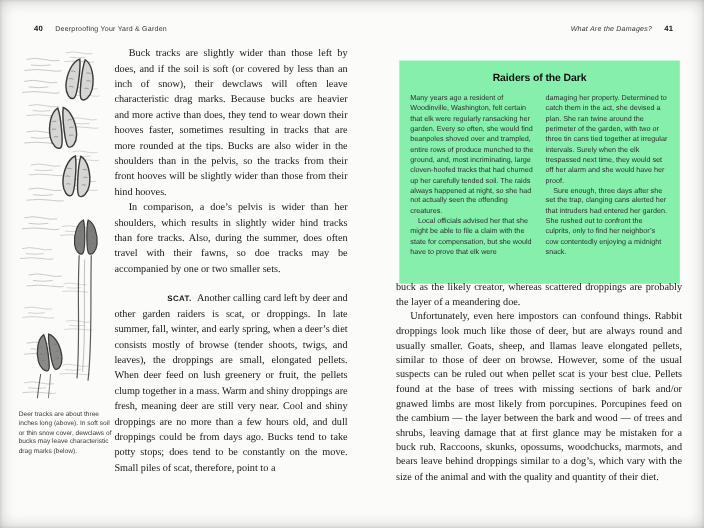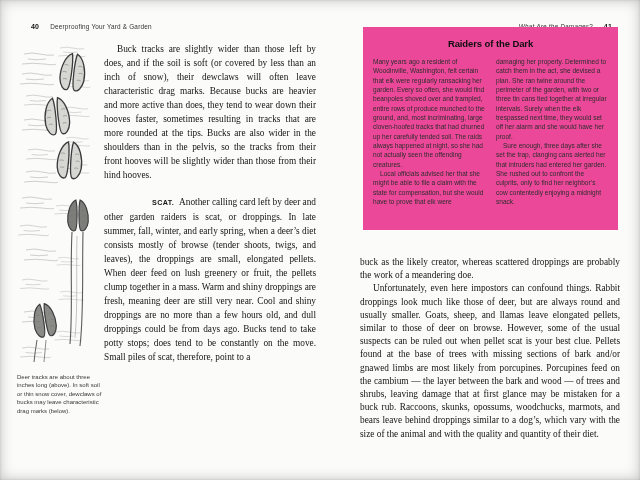--- a/index.html
+++ b/index.html
@@ -46,22 +46,22 @@
   .illus{position:absolute;}
   .illus-tracks{left:18px;top:46px;width:86px;height:142px;}
   .illus-drag{left:16px;top:192px;width:88px;height:176px;}
   .caption{
     position:absolute;left:17px;top:373px;width:87px;margin:0;
     font-size:6px;line-height:8.4px;color:#3a3a3a;
   }
 
   
   .sidebar{
-    position:absolute;left:26px;top:27px;width:255px;height:203px;
-    background:#ec4899;box-sizing:border-box;padding:11px 10px 16px 10px;
+    position:absolute;left:26px;top:55px;width:255px;height:203px;
+    background:#86efac;box-sizing:border-box;padding:11px 10px 16px 10px;
   }
   .sidebar-title{
     margin:0 0 8px 0;text-align:center;font-size:9.5px;font-weight:bold;
     color:#0e0e0e;letter-spacing:-.1px;
   }
   .sidebar-cols{display:flex;gap:11px;}
   .sb-col{flex:1;font-size:6.55px;line-height:9.35px;color:#2d2d2d;text-align:left;}
   .sb-col p{margin:0;}
   .sb-col p.sb-indent{text-indent:7px;}
 
@@ -136,20 +136,21 @@
 
       <use href="#hoofprint" transform="translate(26,112) rotate(-9) scale(.9)" style="color:#8a8a87"></use>
       <path d="M21,148 q-2,12 -3,22" stroke="#5c5c5a" stroke-width="1" fill="none"></path>
       <path d="M30,148 q-1,12 -2,22" stroke="#6e6e6c" stroke-width=".8" fill="none"></path>
     </svg>
 
     <p class="caption">Deer tracks are about three inches long (above). In soft soil or thin snow cover, dewclaws of bucks may leave characteristic drag marks (below).</p>
 
     <div class="body-col-left">
       <p class="indent">Buck tracks are slightly wider than those left by does, and if the soil is soft (or covered by less than an inch of snow), their dewclaws will often leave characteristic drag marks. Because bucks are heavier and more active than does, they tend to wear down their hooves faster, sometimes resulting in tracks that are more rounded at the tips. Bucks are also wider in the shoulders than in the pelvis, so the tracks from their front hooves will be slightly wider than those from their hind hooves.</p>
+      <p class="indent">In comparison, a doe’s pelvis is wider than her shoulders, which results in slightly wider hind tracks than fore tracks. Also, during the summer, does often travel with their fawns, so doe tracks may be accompanied by one or two smaller sets.</p>
       <p class="scat-para">
         <span class="scat-lead">SCAT.</span>
         <span>Another calling card left by deer and other garden raiders is scat, or droppings. In late summer, fall, winter, and early spring, when a deer’s diet consists mostly of browse (tender shoots, twigs, and leaves), the droppings are small, elongated pellets. When deer feed on lush greenery or fruit, the pellets clump together in a mass. Warm and shiny droppings are fresh, meaning deer are still very near. Cool and shiny droppings are no more than a few hours old, and dull droppings could be from days ago. Bucks tend to take potty stops; does tend to be constantly on the move. Small piles of scat, therefore, point to a</span>
       </p>
     </div>
   </div>
 
   <div class="page page-right">
 
     <div class="running-head rh-right">
@@ -165,18 +166,18 @@
           <p class="sb-indent">Local officials advised her that she might be able to file a claim with the state for compensation, but she would have to prove that elk were</p>
         </div>
         <div class="sb-col">
           <p>damaging her property. Determined to catch them in the act, she devised a plan. She ran twine around the perimeter of the garden, with two or three tin cans tied together at irregular intervals. Surely when the elk trespassed next time, they would set off her alarm and she would have her proof.</p>
           <p class="sb-indent">Sure enough, three days after she set the trap, clanging cans alerted her that intruders had entered her garden. She rushed out to confront the culprits, only to find her neighbor’s cow contentedly enjoying a midnight snack.</p>
         </div>
       </div>
     </div>
 
     <div class="body-col-right">
-      <p>buck as the likely creator, whereas scattered droppings are probably the work of a meandering doe.</p>
+      <p>buck as the likely creator, whereas scattered droppings are probably the layer of a meandering doe.</p>
       <p class="indent">Unfortunately, even here impostors can confound things. Rabbit droppings look much like those of deer, but are always round and usually smaller. Goats, sheep, and llamas leave elongated pellets, similar to those of deer on browse. However, some of the usual suspects can be ruled out when pellet scat is your best clue. Pellets found at the base of trees with missing sections of bark and/or gnawed limbs are most likely from porcupines. Porcupines feed on the cambium — the layer between the bark and wood — of trees and shrubs, leaving damage that at first glance may be mistaken for a buck rub. Raccoons, skunks, opossums, woodchucks, marmots, and bears leave behind droppings similar to a dog’s, which vary with the size of the animal and with the quality and quantity of their diet.</p>
     </div>
   </div>
 
 </div>
 
 </body></html>

